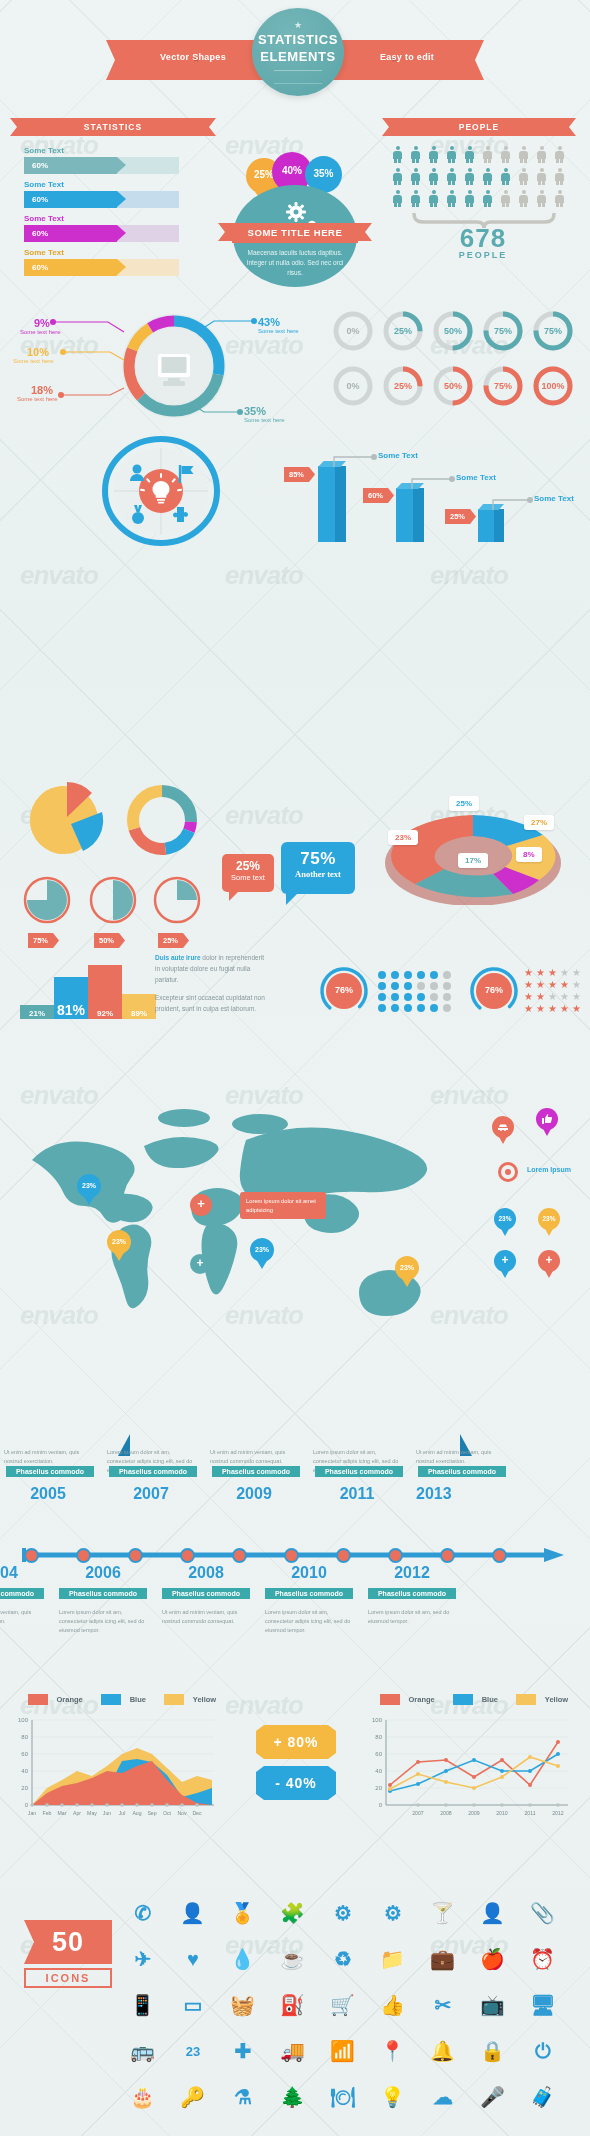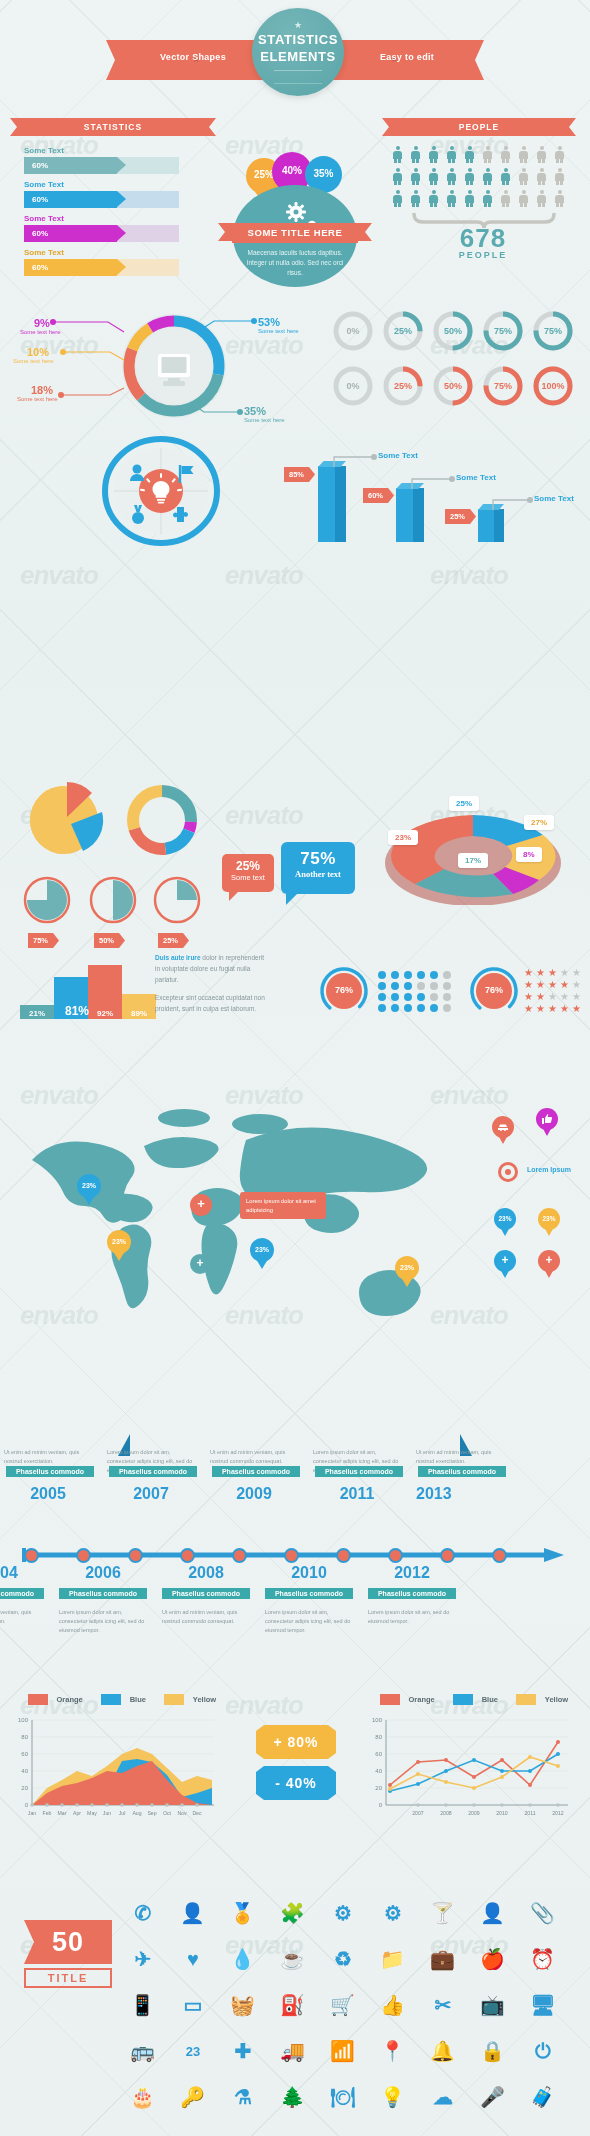--- a/index.html
+++ b/index.html
@@ -432,21 +432,21 @@
         <circle cx="3" cy="4" r="3" fill="#f5b942"></circle>
       </svg>
 
     <div class="lbl" style="left:31px;top:84px;font-size:11px;color:#e8705c;">18%</div>
     <div class="lbl sm" style="left:17px;top:96px;color:#e8705c;">Some text here</div>
     <svg class="abs" style="left:58px;top:86px;" width="70" height="14">
         <path d="M3 9 H52 L66 2" stroke="#e8705c" stroke-width="1.2" fill="none"></path>
         <circle cx="3" cy="9" r="3" fill="#e8705c"></circle>
       </svg>
 
-    <div class="lbl" style="left:258px;top:16px;font-size:11px;color:#2ba6dd;">53%</div>
+    <div class="lbl" style="left:258px;top:16px;font-size:11px;color:#2ba6dd;">43%</div>
     <div class="lbl sm" style="left:258px;top:28px;color:#2ba6dd;">Some text here</div>
     <svg class="abs" style="left:200px;top:17px;" width="58" height="14">
         <path d="M2 12 L14 4 H54" stroke="#2ba6dd" stroke-width="1.2" fill="none"></path>
         <circle cx="54" cy="4" r="3" fill="#2ba6dd"></circle>
       </svg>
 
     <div class="lbl" style="left:244px;top:105px;font-size:11px;color:#5aaab0;">35%</div>
     <div class="lbl sm" style="left:244px;top:117px;color:#5aaab0;">Some text here</div>
     <svg class="abs" style="left:190px;top:102px;" width="54" height="16">
         <path d="M2 2 L14 10 H50" stroke="#5aaab0" stroke-width="1.2" fill="none"></path>
@@ -630,21 +630,21 @@
     <div style="position:absolute;left:388px;top:40px;background:#fff;border-radius:3px;padding:3px 7px;font-size:8px;font-weight:bold;color:#e8705c;box-shadow:0 1px 2px rgba(0,0,0,.12);">23%</div>
   </div>
 
   <div class="sect" style="top:965px;height:80px;">
     <div style="position:absolute;left:20px;top:0;width:145px;height:54px;">
       <div style="position:absolute;left:0;bottom:0;width:34px;height:14px;background:#5aaab0;"></div>
       <div style="position:absolute;left:34px;bottom:0;width:34px;height:42px;background:#2ba6dd;"></div>
       <div style="position:absolute;left:68px;bottom:0;width:34px;height:54px;background:#e8705c;"></div>
       <div style="position:absolute;left:102px;bottom:0;width:34px;height:25px;background:#f5c45c;"></div>
       <div style="position:absolute;left:0;bottom:1px;width:34px;text-align:center;color:#fff;font-size:8px;font-weight:bold;">21%</div>
-      <div style="position:absolute;left:34px;bottom:1px;width:34px;text-align:center;color:#fff;font-size:12px;font-weight:bold;margin-left:6px;">81%</div>
+      <div style="position:absolute;left:34px;bottom:1px;width:34px;text-align:center;color:#fff;font-size:14px;font-weight:bold;">81%</div>
       <div style="position:absolute;left:68px;bottom:1px;width:34px;text-align:center;color:#fff;font-size:8px;font-weight:bold;">92%</div>
       <div style="position:absolute;left:102px;bottom:1px;width:34px;text-align:center;color:#fff;font-size:8px;font-weight:bold;">89%</div>
     </div>
     <div style="position:absolute;left:155px;top:-13px;width:110px;font-size:6.5px;line-height:1.7;color:#87979c;">
       <span style="font-weight:bold;color:#2ba6dd;">Duis aute irure</span>
       <span>dolor in reprehenderit in voluptate dolore eu fugiat nulla pariatur.</span>
       <div style="margin-top:7px;">Excepteur sint occaecat cupidatat non proident, sunt in culpa est laborum.</div>
     </div>
   </div>
 
@@ -986,21 +986,21 @@
           <text x="162" y="105">2011</text>
           <text x="190" y="105">2012</text>
       </g>
     </svg>
   </div>
 
   <div class="sect" style="top:1880px;height:256px;">
     <div style="position:absolute;left:24px;top:40px;width:88px;height:44px;background:#e8705c;clip-path:polygon(0 0,100% 0,100% 100%,0 100%,10px 50%);">
       <div style="text-align:center;line-height:44px;color:#fff;font-size:27px;font-weight:bold;letter-spacing:1px;">50</div>
     </div>
-    <div style="position:absolute;left:24px;top:88px;width:88px;border:2px solid #e8705c;padding:2px 0;text-align:center;color:#e8705c;font-size:11px;font-weight:bold;letter-spacing:2px;">TITLE</div>
+    <div style="position:absolute;left:24px;top:88px;width:88px;border:2px solid #e8705c;padding:2px 0;text-align:center;color:#e8705c;font-size:11px;font-weight:bold;letter-spacing:2px;">ICONS</div>
     <div id="icon-grid" style="position:absolute;left:118px;top:10px;width:458px;">
         <div style="position: absolute; left: 0px; top: 0px; width: 50px; height: 46px; display: flex; align-items: center; justify-content: center; color: rgb(47, 155, 212); font-size: 20px; font-weight: bold;">✆</div>
         <div style="position: absolute; left: 50px; top: 0px; width: 50px; height: 46px; display: flex; align-items: center; justify-content: center; color: rgb(47, 155, 212); font-size: 20px; font-weight: bold;">👤</div>
         <div style="position: absolute; left: 100px; top: 0px; width: 50px; height: 46px; display: flex; align-items: center; justify-content: center; color: rgb(47, 155, 212); font-size: 20px; font-weight: bold;">🏅</div>
         <div style="position: absolute; left: 150px; top: 0px; width: 50px; height: 46px; display: flex; align-items: center; justify-content: center; color: rgb(47, 155, 212); font-size: 20px; font-weight: bold;">🧩</div>
         <div style="position: absolute; left: 200px; top: 0px; width: 50px; height: 46px; display: flex; align-items: center; justify-content: center; color: rgb(47, 155, 212); font-size: 20px; font-weight: bold;">⚙</div>
         <div style="position: absolute; left: 250px; top: 0px; width: 50px; height: 46px; display: flex; align-items: center; justify-content: center; color: rgb(47, 155, 212); font-size: 20px; font-weight: bold;">⚙</div>
         <div style="position: absolute; left: 300px; top: 0px; width: 50px; height: 46px; display: flex; align-items: center; justify-content: center; color: rgb(47, 155, 212); font-size: 20px; font-weight: bold;">🍸</div>
         <div style="position: absolute; left: 350px; top: 0px; width: 50px; height: 46px; display: flex; align-items: center; justify-content: center; color: rgb(47, 155, 212); font-size: 20px; font-weight: bold;">👤</div>
         <div style="position: absolute; left: 400px; top: 0px; width: 50px; height: 46px; display: flex; align-items: center; justify-content: center; color: rgb(47, 155, 212); font-size: 20px; font-weight: bold;">📎</div>

